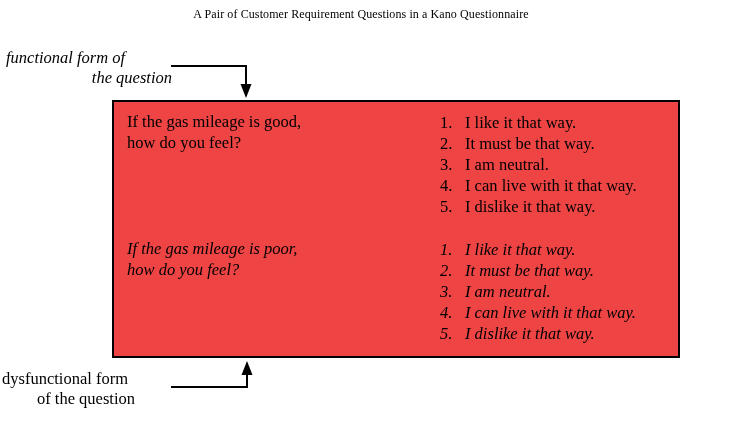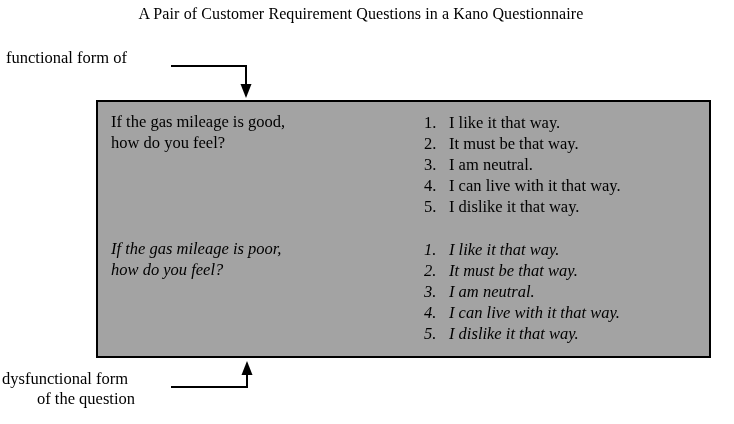--- a/index.html
+++ b/index.html
@@ -17,38 +17,39 @@
     -webkit-font-smoothing: antialiased;
   }
 
   
   #figure-title {
     position: absolute;
     left: 0;
     top: 4px;
     width: 722px;
     text-align: center;
-    font-size: 16px;
+    font-size: 12px;
     line-height: 20px;
     letter-spacing: 0.1px;
     white-space: nowrap;
   }
 
   
   .callout-label {
     position: absolute;
     font-size: 16.5px;
     line-height: 20px;
     white-space: nowrap;
   }
   #functional-label {
     left: 0px;
     top: 48px;
     width: 172px;
     text-align: right;
+    font-style: italic;
   }
   #functional-label .line1 { display: block; text-align: left; padding-left: 6px; }
   #functional-label .line2 { display: block; text-align: right; }
 
   #dysfunctional-label {
     left: 0px;
     top: 369px;
     width: 172px;
     text-align: right;
   }
@@ -61,28 +62,28 @@
     left: 0;
     top: 0;
     width: 734px;
     height: 424px;
     pointer-events: none;
   }
 
   
   #kano-table {
     position: absolute;
-    left: 96px;
+    left: 112px;
     top: 100px;
-    width: 615px;
+    width: 568px;
     height: 258px;
     border: 2px solid #000000;
     box-sizing: border-box;
     border-collapse: collapse;
-    background: #a3a3a3;
+    background: #ef4444;
   }
   #kano-table table {
     width: 100%;
     height: 100%;
     border-collapse: collapse;
     table-layout: fixed;
   }
   #kano-table td {
     vertical-align: top;
     padding: 0;
@@ -124,20 +125,21 @@
     text-align: left;
   }
 </style>
 </head>
 <body>
 
 <div id="figure-title">A Pair of Customer Requirement Questions in a Kano Questionnaire</div>
 
 <div id="functional-label" class="callout-label">
   <span class="line1">functional form of</span>
+  <span class="line2">the question</span>
 </div>
 
 <div id="dysfunctional-label" class="callout-label">
   <span class="line1">dysfunctional form</span>
   <span class="line2">of the question</span>
 </div>
 
 <svg id="leader-lines" viewBox="0 0 734 424">
 
   <g>

